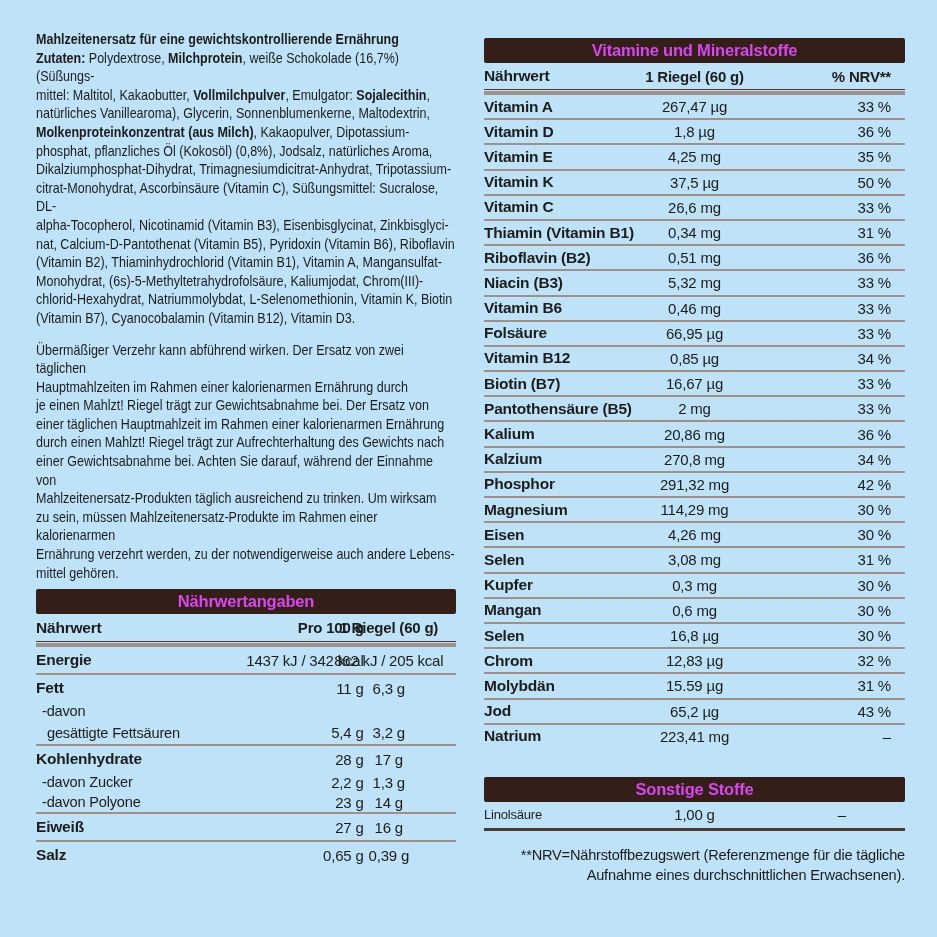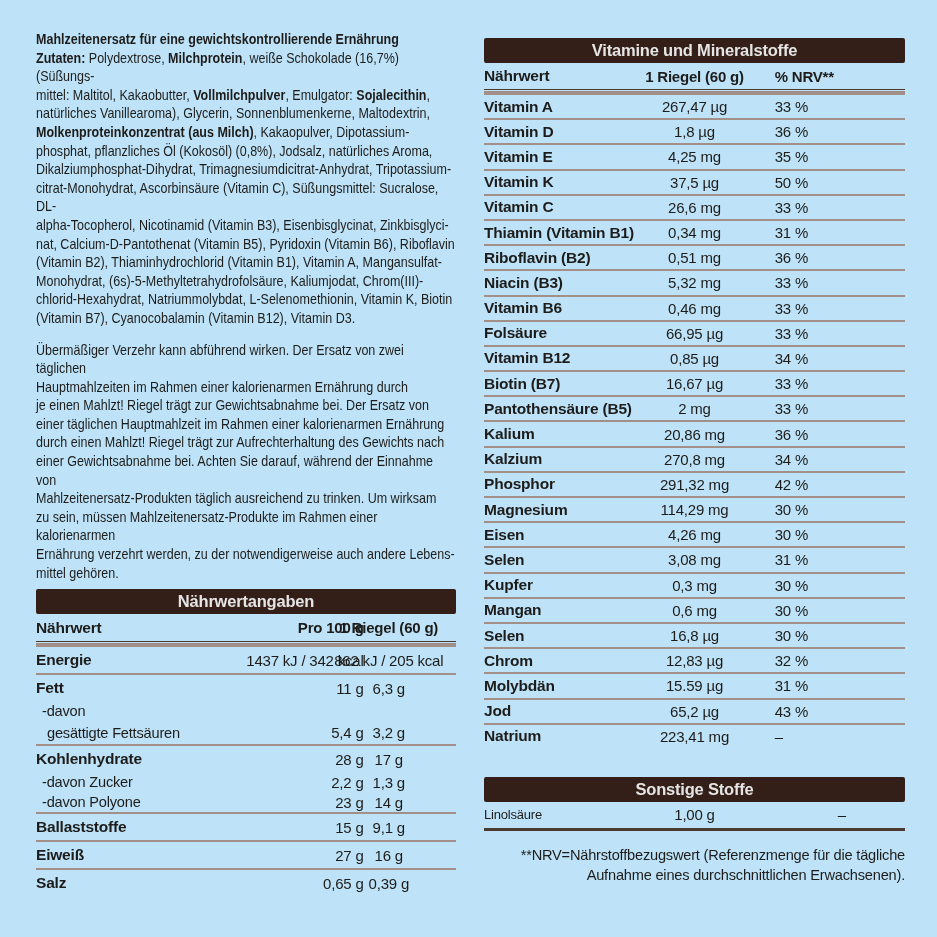--- a/index.html
+++ b/index.html
@@ -7,21 +7,21 @@
         font-family:"Liberation Sans",sans-serif;color:#1d1c1a;}
   b{font-weight:700;}
 
   
   .left-text{position:absolute;left:36px;top:30px;width:480px;
              transform:scaleX(.875);transform-origin:0 0;}
   .para{font-size:14.3px;line-height:18.6px;letter-spacing:0;}
   .para + .para{margin-top:13px;}
 
   
-  .bar{background:#331f17;color:#e5e5e5;font-weight:700;text-align:center;
+  .bar{background:#331f17;color:#d946ef;font-weight:700;text-align:center;
        font-size:16.5px;height:25px;line-height:25px;border-radius:2px;letter-spacing:-0.2px;}
   .rule2{height:5px;border-top:1.4px solid #4c392f;
          background:linear-gradient(to bottom, rgba(0,0,0,0) 0 1.2px, #a18f88 1.2px);}
   .row{position:relative;display:flex;align-items:center;font-size:15px;letter-spacing:-0.2px;}
   .row .lbl{font-size:15.5px;white-space:nowrap;}
   .row.bold .lbl{font-weight:700;}
   .row.sep{border-bottom:2.6px solid #a18f88;}
   .hdr{font-weight:700;}
   .hdr .lbl, .hdr span{font-weight:700;}
 
@@ -37,21 +37,21 @@
   .ntable .c2{position:absolute;right:0;width:32%;text-align:center;}
 
   
   .vwrap{position:absolute;left:484px;top:38px;width:421px;}
   .vrow{position:relative;display:flex;align-items:center;height:23.2px;
         font-size:15px;letter-spacing:-0.2px;border-bottom:2.8px solid #a18f88;}
   .vrow.nosep{border-bottom:none;}
   .vrow .lbl{font-weight:700;font-size:15.5px;white-space:nowrap;}
   .vrow.hdr{height:26px;border-bottom:none;}
   .vrow .amt{position:absolute;left:30%;width:40%;text-align:center;}
-  .vrow .nrv{position:absolute;right:4px;width:30%;text-align:left;}
+  .vrow .nrv{position:absolute;right:14px;width:30%;text-align:right;}
 
   
   .otable{margin-top:29px;}
   .orow{position:relative;display:flex;align-items:center;height:26px;
         font-size:15px;letter-spacing:-0.2px;border-bottom:3px solid #4c392f;}
   .orow .lbl{font-weight:400;font-size:13px;}
   .orow .amt{position:absolute;left:30%;width:40%;text-align:center;}
   .orow .nrv{position:absolute;right:0;width:30%;text-align:center;}
 
   .footnote{margin-top:14px;text-align:right;font-size:14.6px;line-height:20px;letter-spacing:-0.2px;}
@@ -111,25 +111,20 @@
           <span class="c1">2,2 g</span>
           <span class="c2">1,3 g</span>
         </div>
 
         <div class="row ind1 sep">
           <span class="lbl">-davon Polyone</span>
           <span class="c1">23 g</span>
           <span class="c2">14 g</span>
         </div>
 
-        <div class="row bold sep">
-          <span class="lbl">Ballaststoffe</span>
-          <span class="c1">15 g</span>
-          <span class="c2">9,1 g</span>
-        </div>
 
         <div class="row bold sep">
           <span class="lbl">Eiweiß</span>
           <span class="c1">27 g</span>
           <span class="c2">16 g</span>
         </div>
 
         <div class="row bold nosep">
           <span class="lbl">Salz</span>
           <span class="c1">0,65 g</span>

